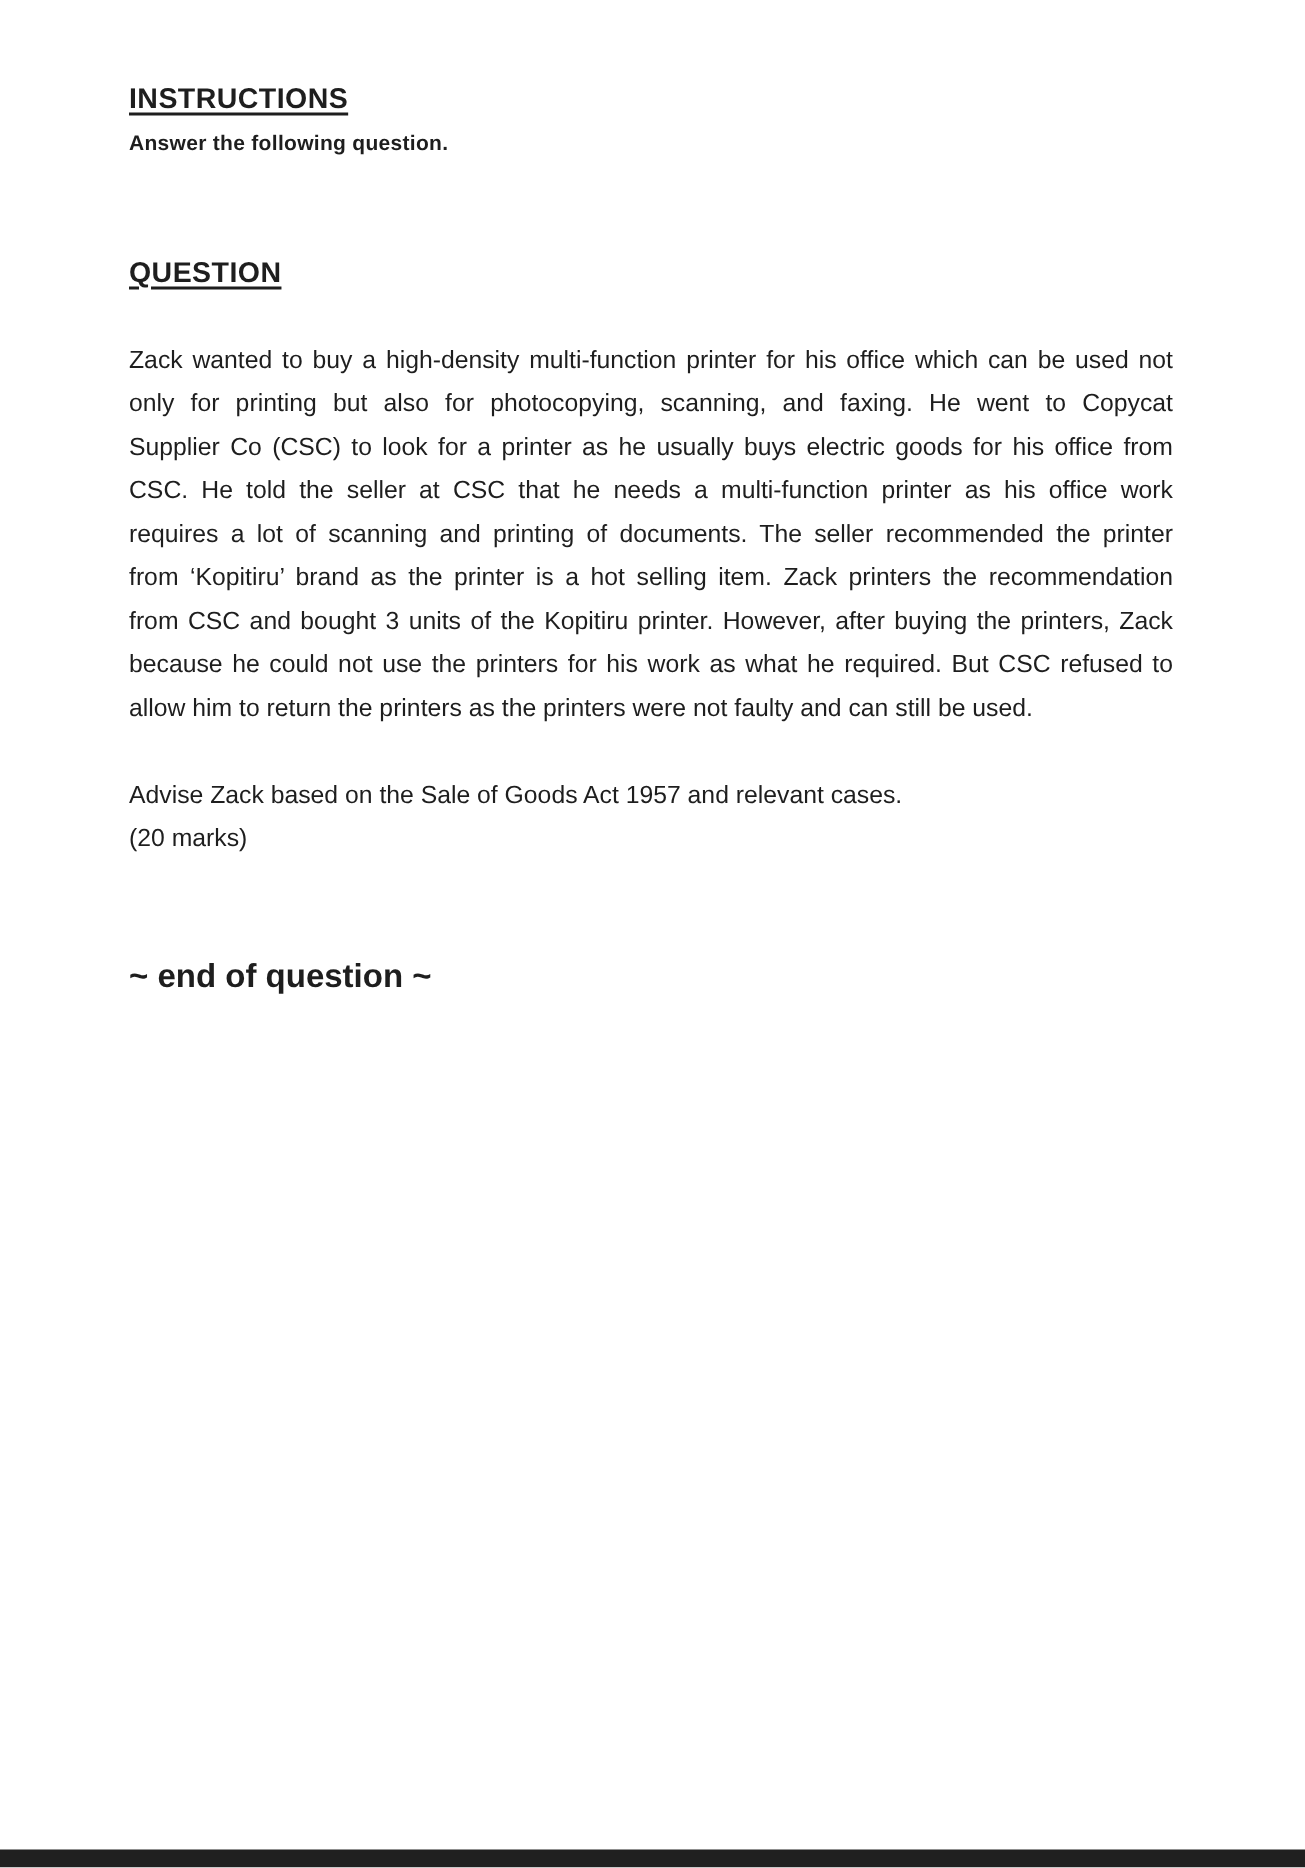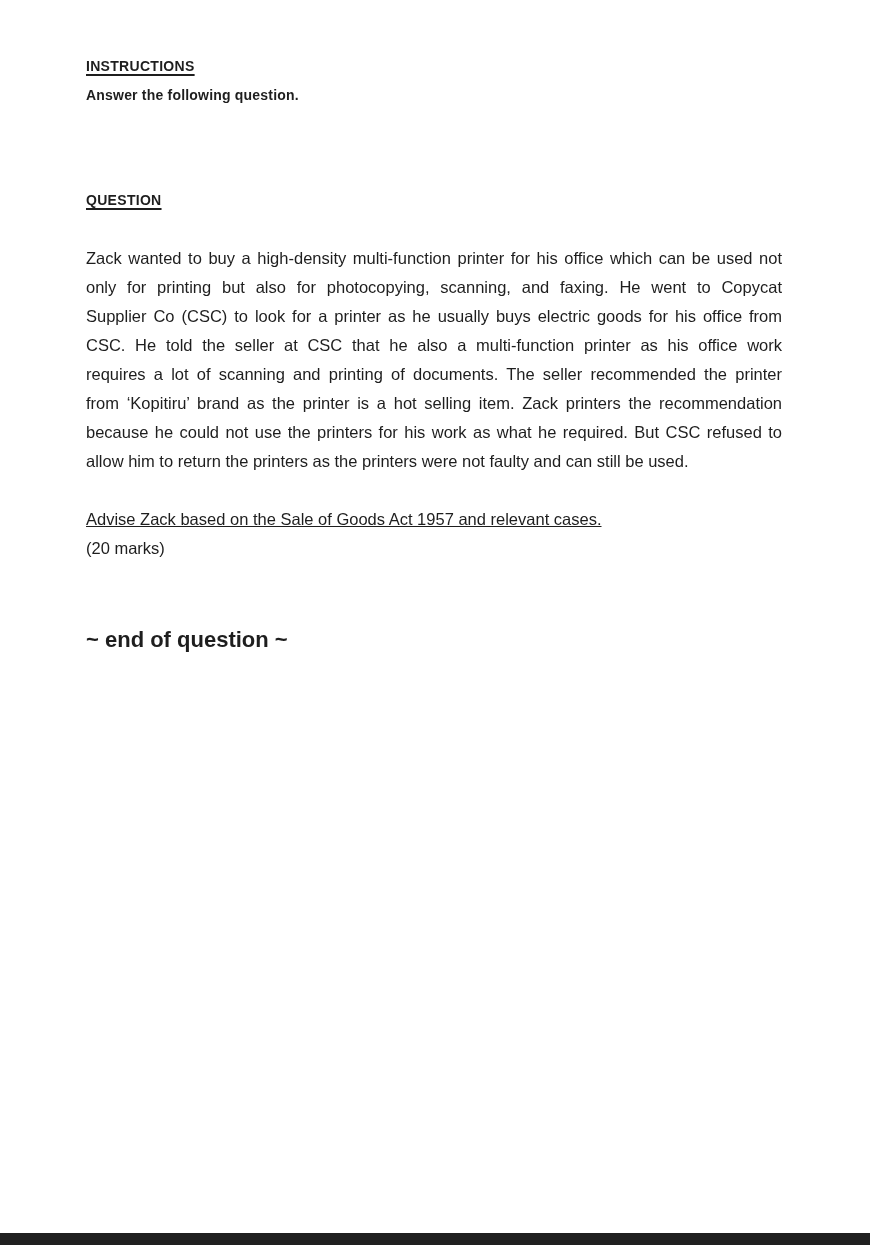--- a/index.html
+++ b/index.html
@@ -17,51 +17,50 @@
     font-family: "Liberation Sans", "DejaVu Sans", sans-serif;
     color: var(--text);
   }
   .page {
     position: absolute;
     inset: 0;
     padding: 52px 88px 0 86px;
     background: var(--page-bg);
   }
   .h-underline {
-    font-size: 14px;
+    font-size: 19px;
     font-weight: bold;
     line-height: 29px;
     letter-spacing: 0.3px;
     text-decoration: underline;
     text-decoration-thickness: 2px;
     text-underline-offset: 3px;
   }
   .answer-line {
     font-size: 14px;
     font-weight: bold;
     line-height: 29px;
     letter-spacing: 0.2px;
   }
-  .question-heading { margin-top: 76px; }
+  .question-heading { margin-top: 58px; }
   .qpara {
     margin-top: 29px;
     font-size: 16.5px;
     line-height: 29px;
   }
   .qline {
     text-align: justify;
     text-align-last: justify;
     white-space: normal;
   }
   .qline:last-child { text-align-last: left; }
   .advise {
     margin-top: 29px;
     font-size: 16.5px;
     line-height: 29px;
-    text-decoration: underline;
   }
   .marks {
     font-size: 16.5px;
     line-height: 29px;
     text-align: left;
   }
   .end-line {
     margin-top: 62px;
     font-size: 22px;
     line-height: 29px;
@@ -84,23 +83,24 @@
   <div class="h-underline">INSTRUCTIONS</div>
 
   <div class="answer-line">Answer the following question.</div>
 
   <div class="h-underline question-heading">QUESTION</div>
 
   <div class="qpara">
       <div class="qline">Zack wanted to buy a high-density multi-function printer for his office which can be used not</div>
       <div class="qline">only for printing but also for photocopying, scanning, and faxing. He went to Copycat</div>
       <div class="qline">Supplier Co (CSC) to look for a printer as he usually buys electric goods for his office from</div>
-      <div class="qline">CSC. He told the seller at CSC that he also a multi-function printer as his office work</div>
+      <div class="qline">CSC. He told the seller at CSC that he needs a multi-function printer as his office work</div>
       <div class="qline">requires a lot of scanning and printing of documents. The seller recommended the printer</div>
       <div class="qline">from ‘Kopitiru’ brand as the printer is a hot selling item. Zack printers the recommendation</div>
+      <div class="qline">from CSC and bought 3 units of the Kopitiru printer. However, after buying the printers, Zack</div>
       <div class="qline">because he could not use the printers for his work as what he required. But CSC refused to</div>
       <div class="qline">allow him to return the printers as the printers were not faulty and can still be used.</div>
     </div>
 
   <div class="advise">Advise Zack based on the Sale of Goods Act 1957 and relevant cases.</div>
 
   <div class="marks">(20 marks)</div>
 
   <div class="end-line">~ end of question ~</div>
 </div>

